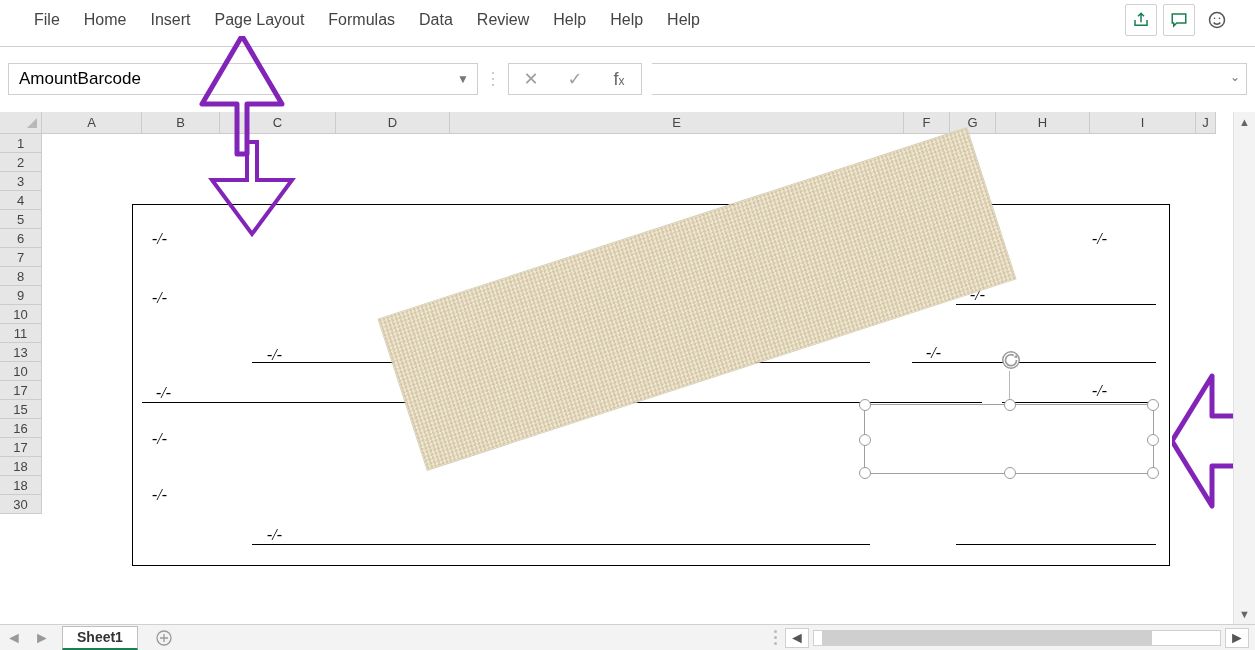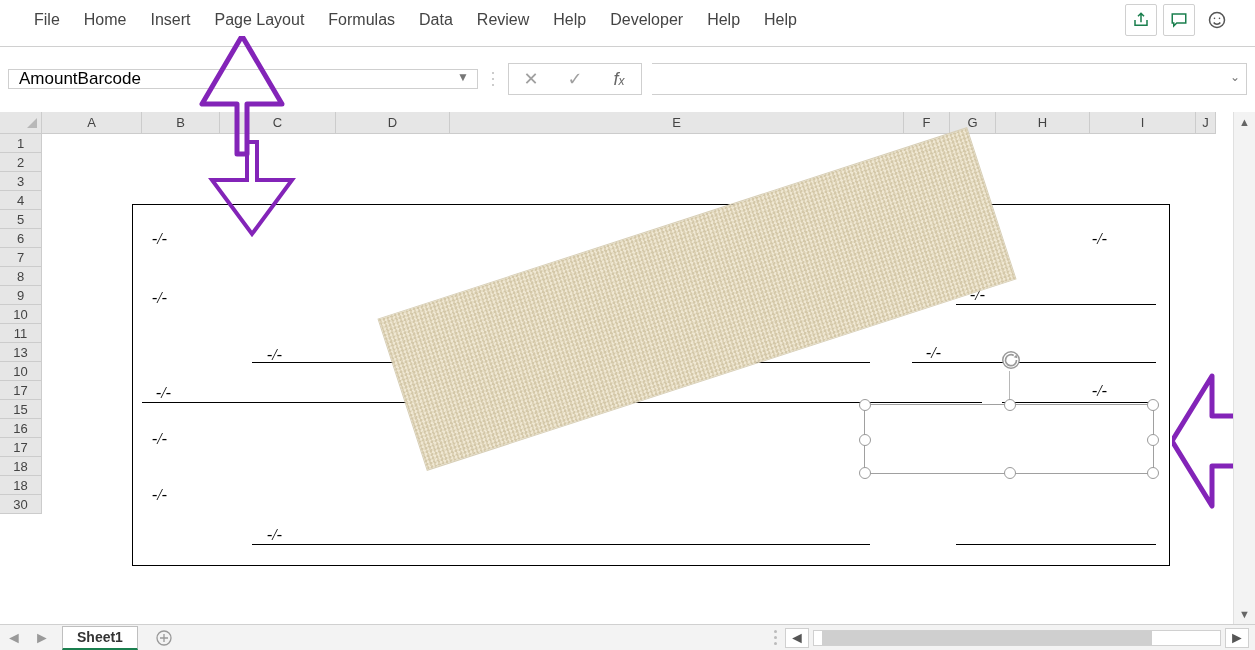--- a/index.html
+++ b/index.html
@@ -18,28 +18,28 @@
   
   .ribbon-bar{height:40px;display:flex;align-items:center;padding:0 22px;gap:0;}
   .ribbon-tab{font-size:16px;color:#444;padding:0 12px;height:40px;display:flex;align-items:center;cursor:pointer;}
   .ribbon-tab.context{color:#1a7f4e;}
   .ribbon-spacer{flex:1;}
   .ribbon-btn{width:32px;height:32px;border:1px solid #d0d0d0;margin-left:6px;display:flex;align-items:center;justify-content:center;border-radius:2px;}
   .ribbon-divider{height:1px;background:#d0d0d0;margin-top:6px;}
 
   
   .formula-row{display:flex;align-items:center;height:36px;margin:14px 8px 10px 8px;gap:10px;}
-  .name-box{flex:0 0 470px;height:20px;border:1px solid #cfcfcf;display:flex;padding:0 8px;position:relative;background:#fff;}
+  .name-box{flex:0 0 470px;height:32px;border:1px solid #cfcfcf;display:flex;align-items:center;padding:0 8px;position:relative;background:#fff;}
   .name-box input{flex:1;border:none;font-size:17px;outline:none;background:transparent;}
   .name-box .dd{margin-left:4px;color:#777;font-size:12px;}
   .rec-handle{width:10px;display:flex;flex-direction:column;gap:4px;align-items:center;}
   .rec-handle span{width:2px;height:2px;background:#bbb;border-radius:50%;}
   .fx-group{display:flex;align-items:center;height:32px;border:1px solid #cfcfcf;background:#fff;}
   .fx-btn{width:44px;display:flex;align-items:center;justify-content:center;color:#a0a0a0;font-size:18px;height:100%;}
-  .fx-btn.fx{color:#666;font-style:italic;font-family:Georgia,serif;}
+  .fx-btn.fx{color:#666;font-family:Georgia,serif;}
   .formula-input{flex:1;height:32px;border:1px solid #cfcfcf;border-left:none;background:#fff;position:relative;}
   .formula-dd{position:absolute;right:6px;top:6px;color:#777;font-size:12px;}
 
   
   .sheet{position:absolute;top:112px;left:0;right:0;bottom:26px;background:#fff;display:flex;}
   .corner{width:42px;height:22px;background:#e6e6e6;border-right:1px solid #ccc;border-bottom:1px solid #ccc;position:absolute;left:0;top:0;display:flex;align-items:center;justify-content:flex-end;padding-right:4px;}
   .corner svg{width:10px;height:10px;}
   .col-headers{position:absolute;left:42px;top:0;height:22px;display:flex;}
   .col-h{background:#e6e6e6;border-right:1px solid #ccc;border-bottom:1px solid #ccc;display:flex;align-items:center;justify-content:center;font-size:13px;color:#444;}
   .row-headers{position:absolute;left:0;top:22px;width:42px;}
@@ -91,21 +91,20 @@
 
 <div class="ribbon-bar">
   <div class="ribbon-tab">File</div>
   <div class="ribbon-tab">Home</div>
   <div class="ribbon-tab">Insert</div>
   <div class="ribbon-tab">Page Layout</div>
   <div class="ribbon-tab">Formulas</div>
   <div class="ribbon-tab">Data</div>
   <div class="ribbon-tab">Review</div>
   <div class="ribbon-tab">Help</div>
-  <div class="ribbon-tab">Developer</div>
   <div class="ribbon-tab">Help</div>
   <div class="ribbon-tab">Help</div>
   <div class="ribbon-spacer"></div>
   <div class="ribbon-btn">
     <svg width="18" height="18" viewBox="0 0 24 24">
         <path fill="none" stroke="#1a7f4e" stroke-width="2" d="M4 12v7h16v-7M12 3v12M8 7l4-4 4 4"></path>
       </svg>
   </div>
   <div class="ribbon-btn">
     <svg width="18" height="18" viewBox="0 0 24 24">

